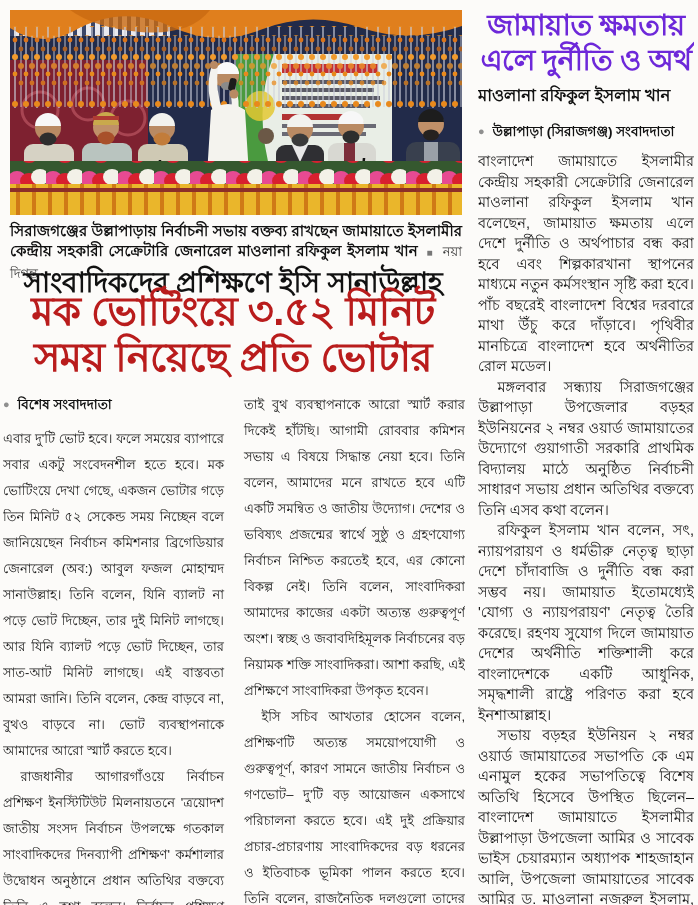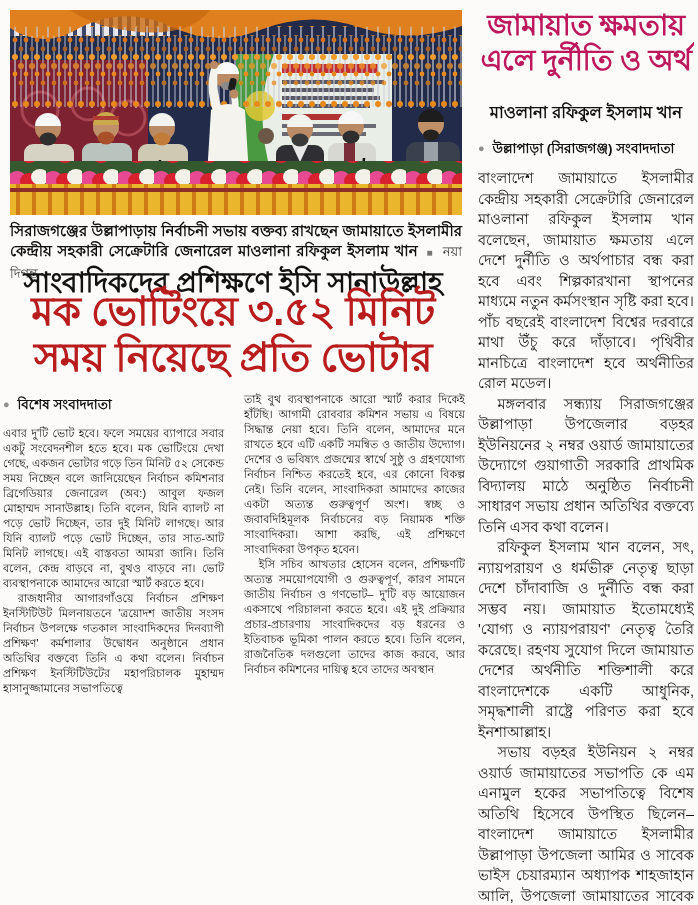--- a/index.html
+++ b/index.html
@@ -22,28 +22,28 @@
     font-size:28px; font-weight:700; letter-spacing:-0.2px; }
   .headline { position:absolute; left:0; top:288px; width:466px; text-align:center;
     font-weight:bold; font-size:40px; line-height:46px; letter-spacing:-0.5px; color:#b91c1c; }
   .headline span { display:block; }
   
   .cols { position:absolute; left:3px; top:392px; width:462px; height:513px;
     display:flex; gap:20px; overflow:hidden; }
   .col { flex:1; min-width:0; }
   .byline { font-size:13.5px; font-weight:bold; margin:2px 0 9px; }
   .byline .bullet { color:#8f8f8f; font-size:11px; vertical-align:1px; padding-right:4px; }
-  .col p { font-size:11px; line-height:15px; text-align:justify; color:#141414; }
+  .col p { font-size:13px; line-height:26px; text-align:justify; color:#141414; }
   .col p + p { text-indent:1.35em; }
   
   .right-article { position:absolute; left:478px; top:8px; width:216px; height:897px; overflow:hidden; }
   .right-headline { text-align:center; font-weight:bold; font-size:29px; line-height:35px;
-    letter-spacing:-0.4px; color:#be185d; }
+    letter-spacing:-0.4px; color:#6d28d9; }
   .right-headline span { display:block; }
-  .right-subhead { text-align:center; font-weight:bold; font-size:16.5px; margin-top:22px; }
+  .right-subhead { text-align:left; font-weight:bold; font-size:16.5px; margin-top:5px; }
   .right-byline { font-size:13.5px; font-weight:bold; margin:11px 0 7px; }
   .right-byline .bullet { color:#8f8f8f; font-size:11px; vertical-align:1px; padding-right:4px; }
   .right-article p { font-size:14.5px; line-height:20.5px; text-align:justify; color:#141414; }
   .right-article p + p { text-indent:1.35em; }
 </style>
 </head>
 <body>
 
 <div class="page">
 

